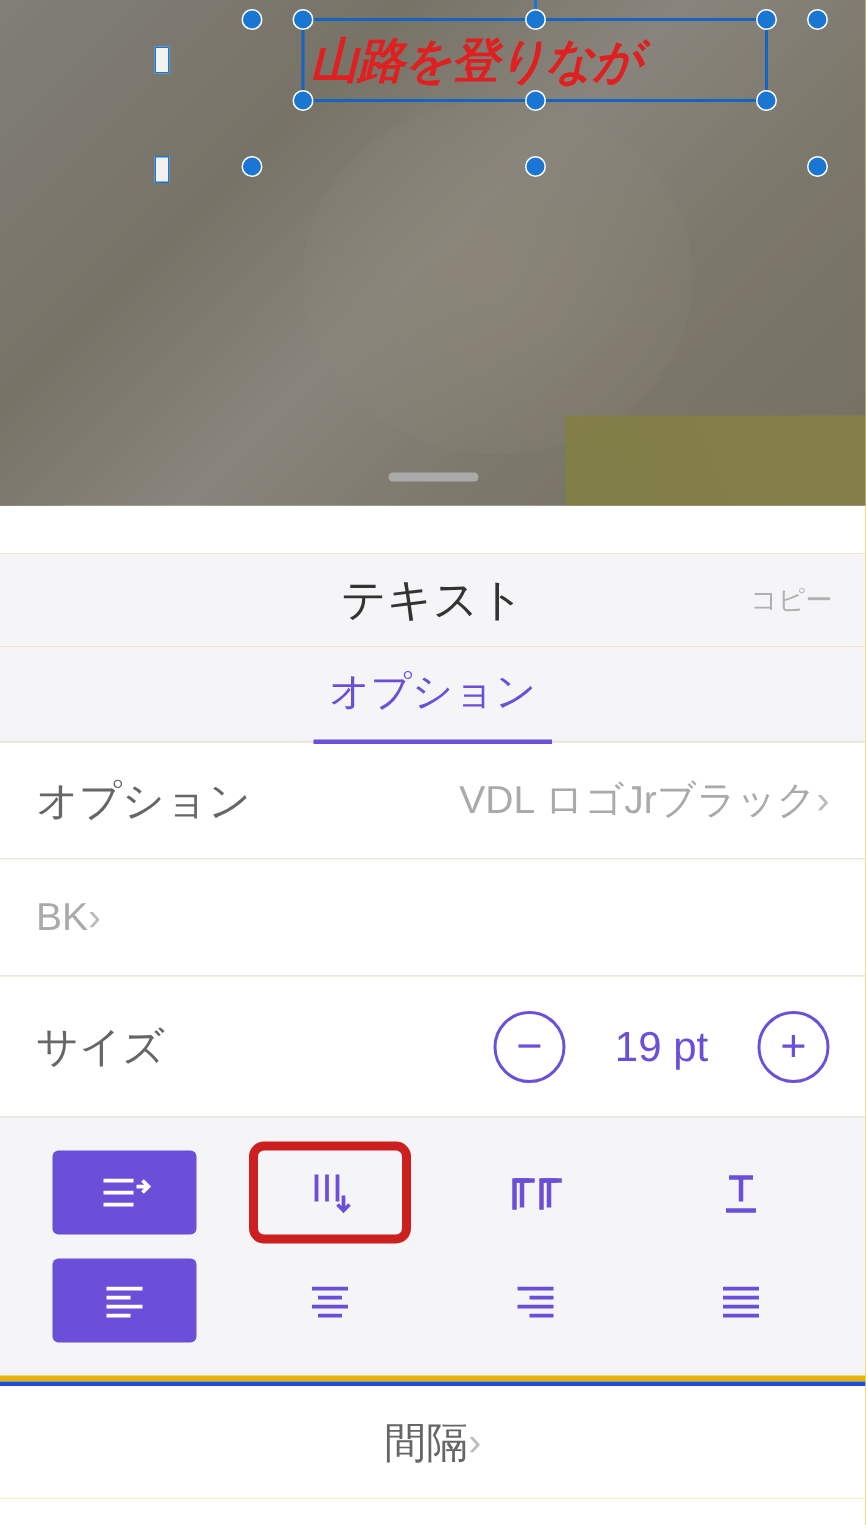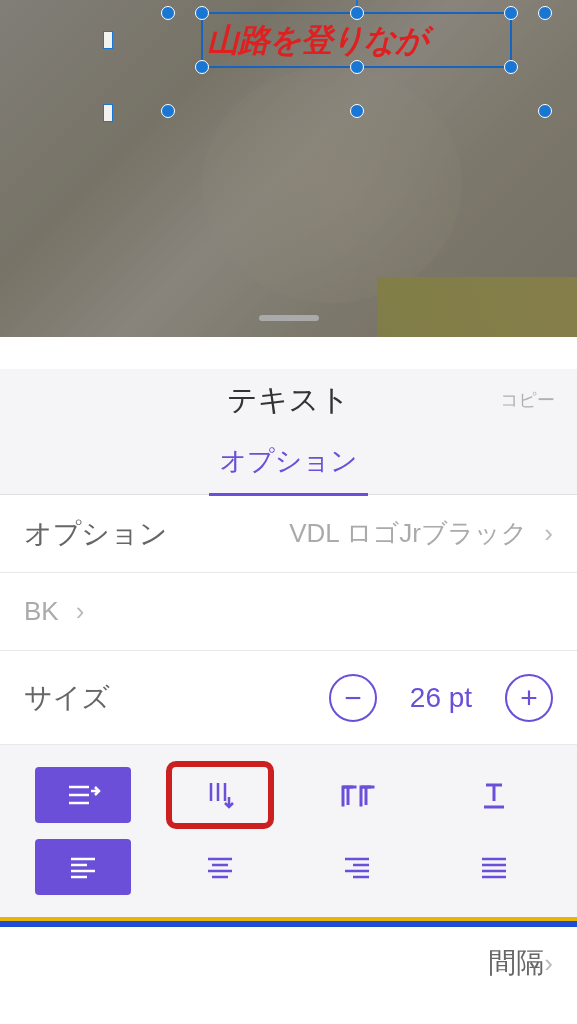--- a/index.html
+++ b/index.html
@@ -27,36 +27,36 @@
 .panel-header { position: relative; height: 62px; display: flex; align-items: center; justify-content: center; background: #f5f5f7; }
 .panel-title { font-size: 30px; color: #333; font-weight: 400; }
 .copy-btn { position: absolute; right: 22px; font-size: 18px; color: #b0b0b0; }
 
 .tabs { display: flex; height: 64px; align-items: center; justify-content: center; gap: 79px; background: #f5f5f7; border-bottom: 1px solid #e0e0e0; }
 .tab { font-size: 27px; color: #666; padding: 14px 10px; cursor: pointer; }
 .tab.active { color: #6B4FD8; border-bottom: 3px solid #6B4FD8; }
 
 .row { display: flex; align-items: center; justify-content: space-between; height: 78px; padding: 0 24px; border-bottom: 1px solid #e8e8e8; background: #fff; }
 .row-label { font-size: 28px; color: #666; }
-.row-value { font-size: 26px; color: #aaa; display: flex; align-items: center; gap: 17px; }
+.row-value { font-size: 26px; color: #aaa; display: flex; align-items: center; gap: 0; }
 .chevron { color: #bbb; font-size: 26px; }
 
 .size-row { display: flex; align-items: center; justify-content: space-between; height: 94px; padding: 0 24px; border-bottom: 1px solid #e8e8e8; background: #fff; }
 .size-controls { display: flex; align-items: center; gap: 26px; }
 .circ-btn { width: 48px; height: 48px; border: 2px solid #6B4FD8; border-radius: 50%; display: flex; align-items: center; justify-content: center; color: #6B4FD8; font-size: 30px; cursor: pointer; background: #fff; }
 .size-val { font-size: 28px; color: #6B4FD8; min-width: 76px; text-align: center; }
 
 .grid-section { background: #f5f5f7; padding: 14px 0; }
 .btn-row { display: flex; justify-content: space-around; align-items: center; height: 72px; padding: 0 14px; }
 .tool-btn { width: 96px; height: 56px; border-radius: 4px; display: flex; align-items: center; justify-content: center; cursor: pointer; color: #6B4FD8; position: relative; }
 .tool-btn.active { background: #6B4FD8; color: #fff; }
 .tool-btn svg { width: 40px; height: 40px; }
 .highlight-mark { position: absolute; inset: -6px; border: 6px solid #cc2020; border-radius: 10px; pointer-events: none; }
 
-.spacing-row { display: flex; align-items: center; justify-content: flex-end; height: 78px; padding: 0 24px; border-top: 6px solid #1d4ed8; background: #fff; margin-top: 4px; }
+.spacing-row { display: flex; align-items: center; justify-content: center; height: 78px; padding: 0 24px; border-top: 3px solid #1d4ed8; background: #fff; margin-top: 4px; }
 </style>
 </head>
 <body>
 
 <div class="canvas-area">
   <div class="edge-strip"></div>
   <div class="edge-strip2"></div>
   <div class="photo-bg"></div>
   <div class="overlay-dim"></div>
 
@@ -103,21 +103,21 @@
     <span class="row-value">
       <span>BK</span>
       <span class="chevron">›</span>
     </span>
   </div>
 
   <div class="size-row">
     <span class="row-label">サイズ</span>
     <div class="size-controls">
       <div class="circ-btn">−</div>
-      <span class="size-val">26 pt</span>
+      <span class="size-val">19 pt</span>
       <div class="circ-btn">+</div>
     </div>
   </div>
 
   <div class="grid-section">
     <div class="btn-row">
       <div class="tool-btn active">
         <svg viewBox="0 0 40 40" fill="none" stroke="currentColor" stroke-width="2.5">
           <line x1="6" y1="12" x2="26" y2="12"></line>
             <line x1="6" y1="20" x2="26" y2="20"></line>

